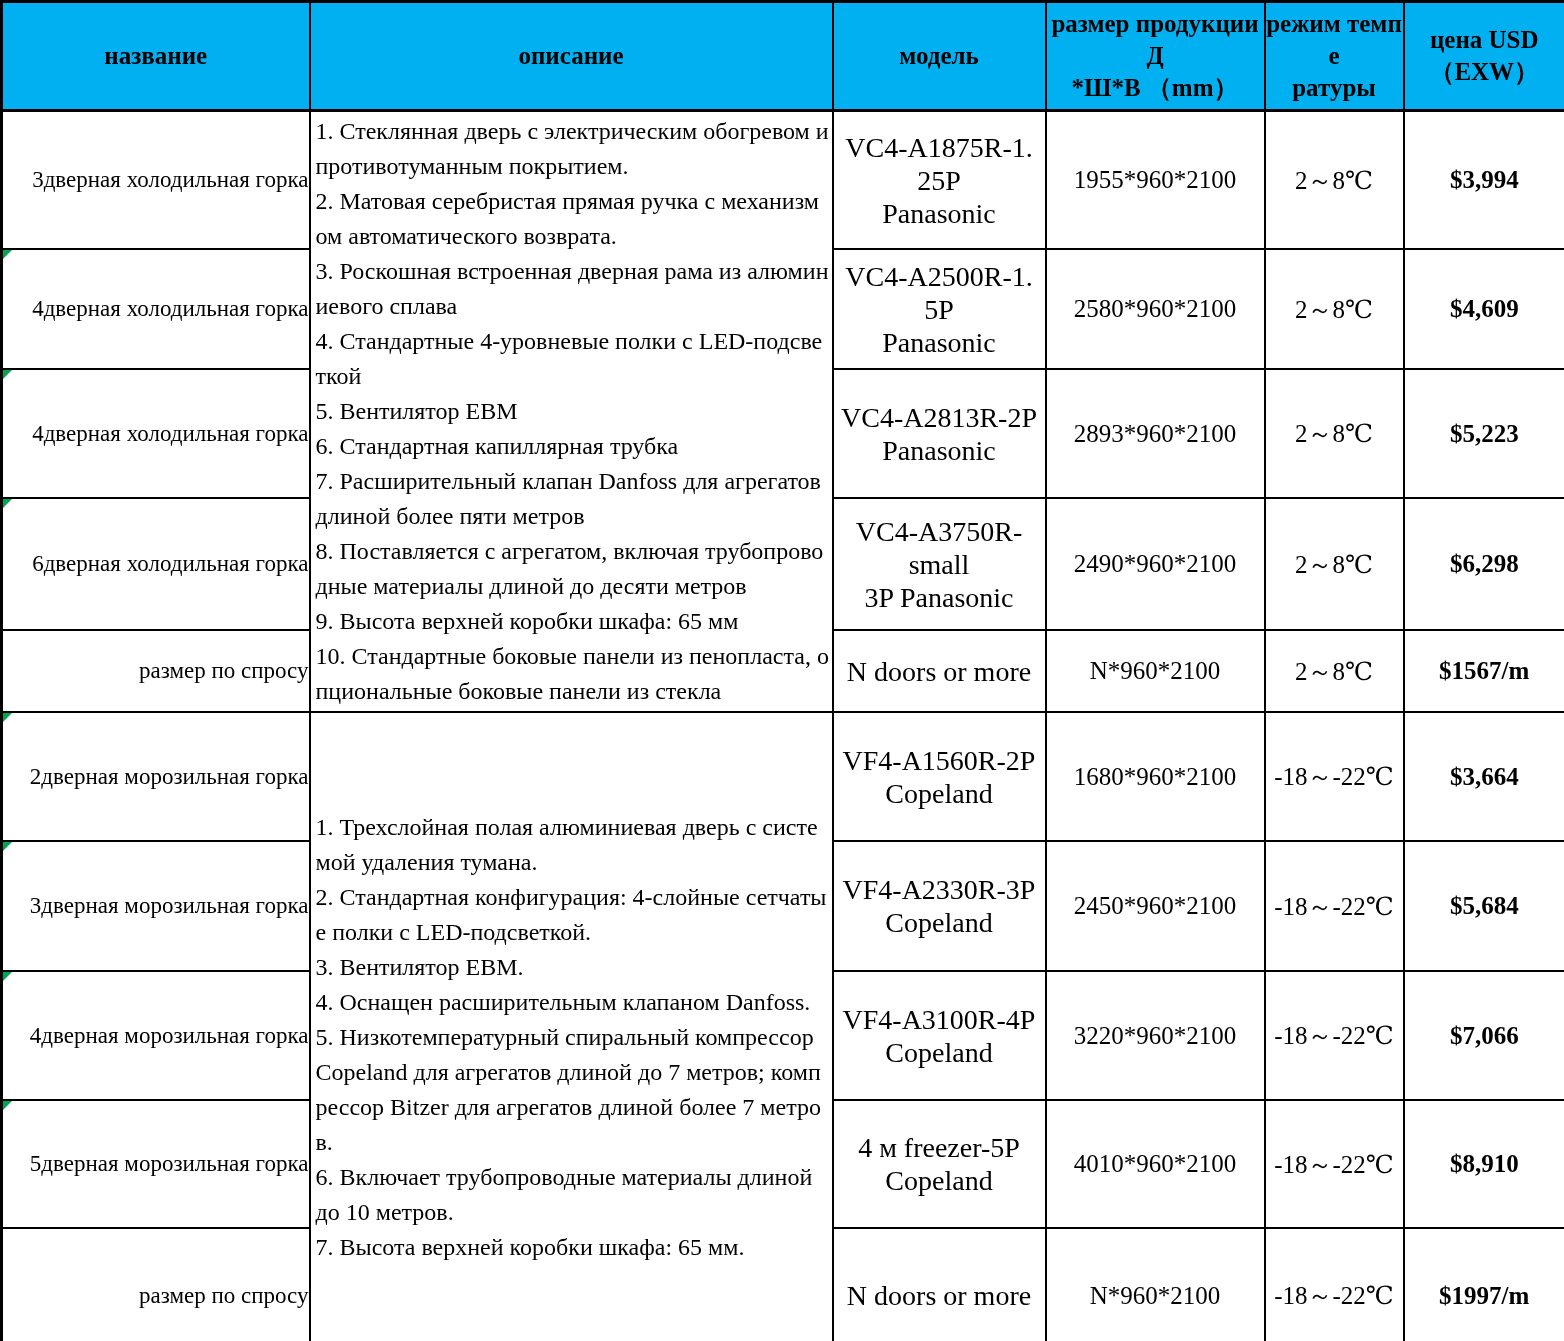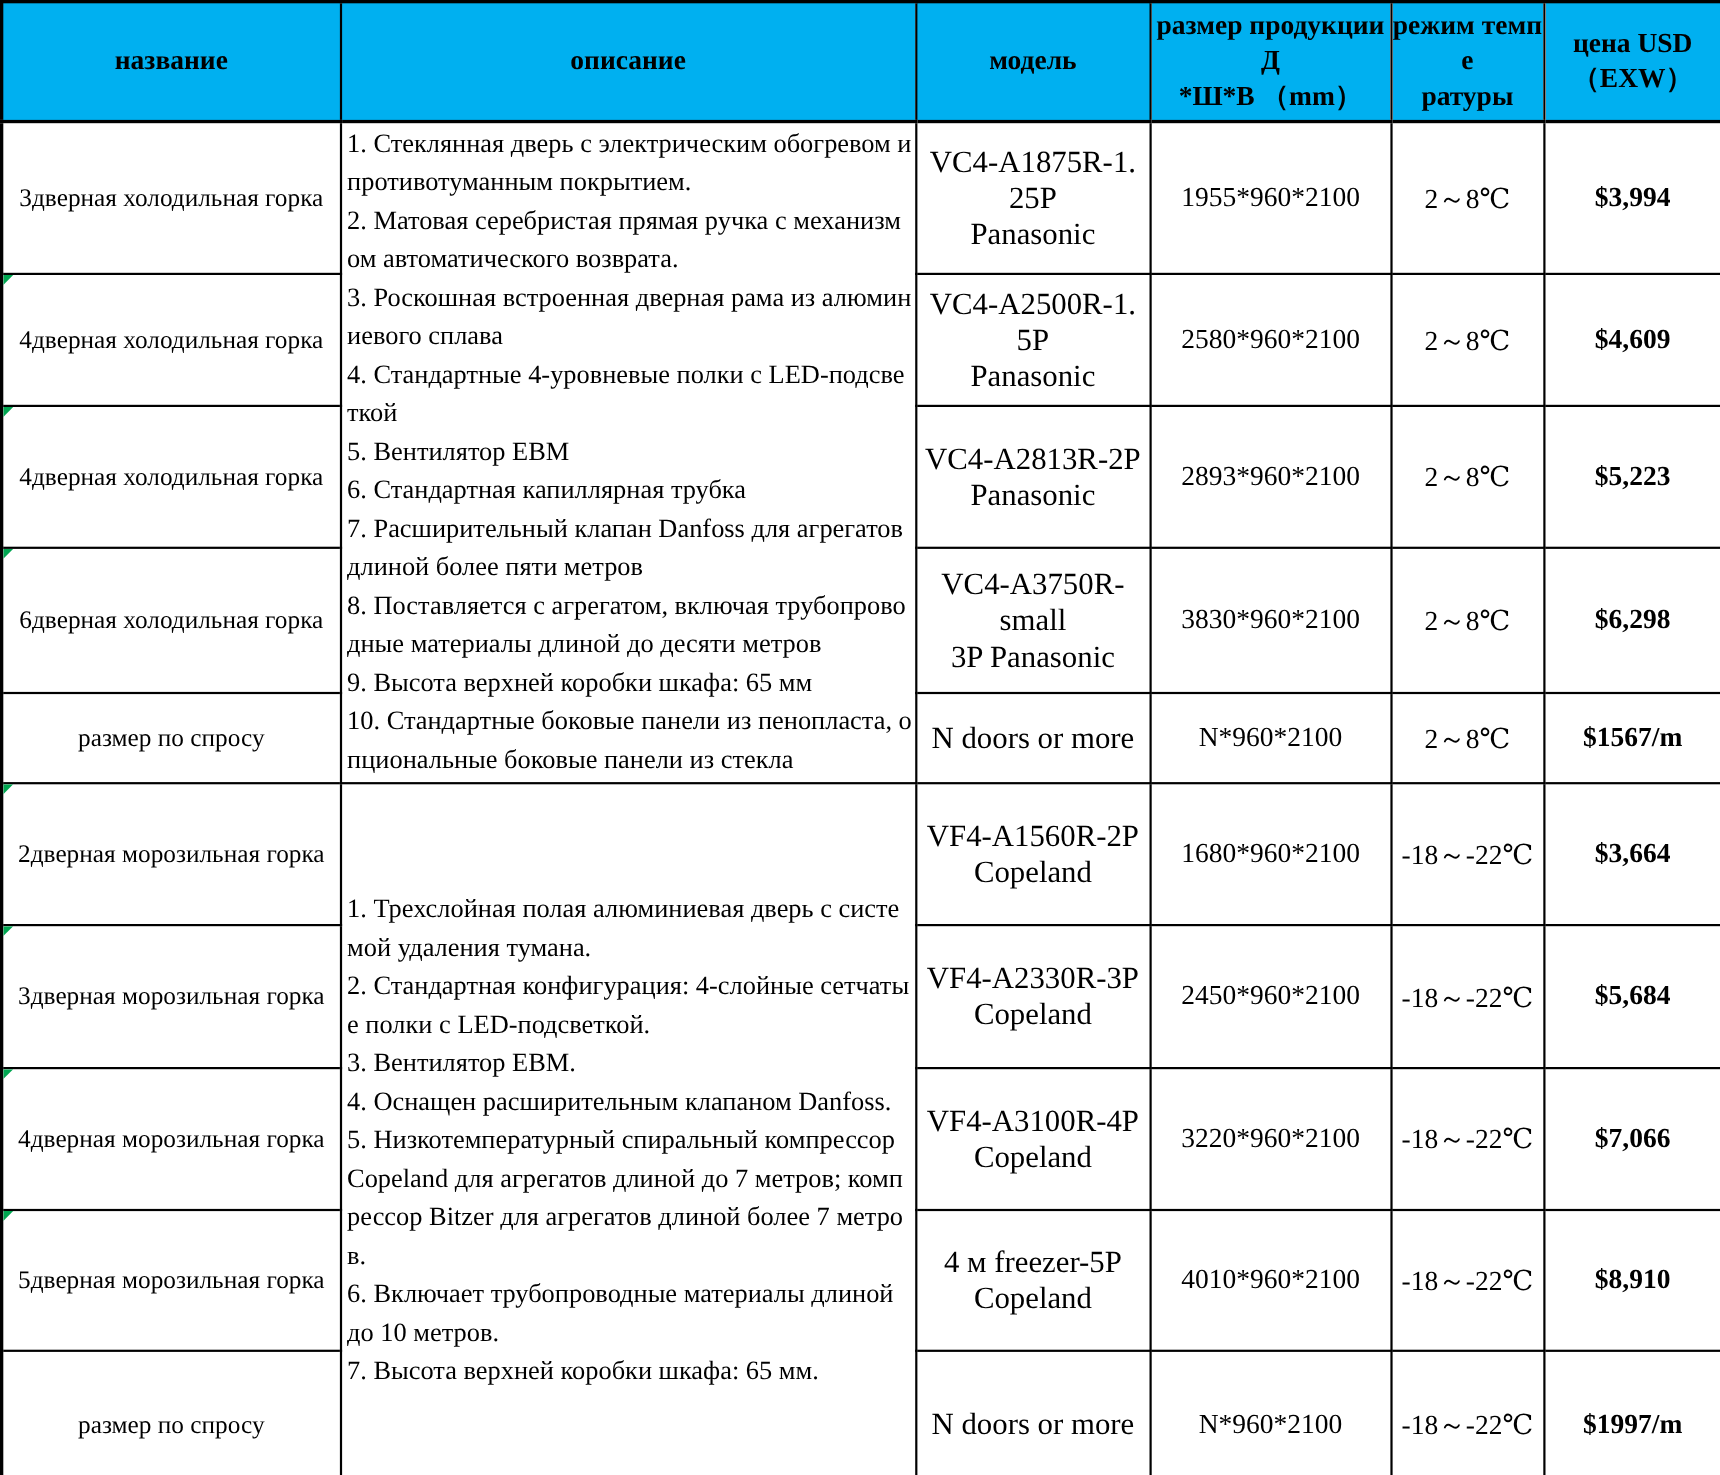--- a/index.html
+++ b/index.html
@@ -3,21 +3,21 @@
 <meta charset="utf-8">
 <style>
   html,body{margin:0;padding:0;background:#fff;}
   body{width:1564px;font-family:"Liberation Serif","DejaVu Serif",serif;color:#000;}
   table.price{border-collapse:collapse;table-layout:fixed;width:1564px;height:1341px;
     border:3px solid #000;}
   td,th{border:2px solid #000;padding:0;overflow:hidden;vertical-align:middle;}
   th{background:var(--header-bg,#00B0F0);font-weight:bold;font-size:25px;line-height:32px;
      text-align:center;white-space:pre-line;border-bottom:3px solid #000;word-break:break-all;}
   td{text-align:center;}
-  td.name{font-size:23px;white-space:nowrap;position:relative;}
+  td.name{font-size:23px;white-space:nowrap;position:relative;text-align:right;}
   td.desc{font-size:24px;line-height:35px;text-align:left;vertical-align:middle;
     white-space:pre-wrap;word-break:break-all;padding:2px 2px 2px 5px;border-radius:19px;}
   td.model{font-size:28px;line-height:33px;white-space:pre-line;}
   td.size{font-size:25px;text-align:center;}
   td.temp{font-size:25px;border-radius:26px;}
   td.price-cell{font-size:25px;font-weight:bold;margin-top:39px;}
   .flag{position:absolute;left:0;top:0;width:0;height:0;
     border-top:9px solid var(--flag-green,#00A651);border-right:9px solid transparent;}
 </style>
 </head>
@@ -78,21 +78,21 @@
       <td class="model">VC4-A2813R-2P
 Panasonic</td>
       <td class="size">2893*960*2100</td>
       <td class="temp">2～8℃</td>
       <td class="price-cell">$5,223</td>
     </tr>
     <tr style="height:127px">
       <td class="name"><span class="flag"></span><span>6дверная холодильная горка</span></td>
       <td class="model">VC4-A3750R-small
 3P Panasonic</td>
-      <td class="size">3830*960*2100</td>
+      <td class="size">2490*960*2100</td>
       <td class="temp">2～8℃</td>
       <td class="price-cell">$6,298</td>
     </tr>
     <tr style="height:79px">
       <td class="name">размер по спросу</td>
       <td class="model">N doors or more</td>
       <td class="size">N*960*2100</td>
       <td class="temp">2～8℃</td>
       <td class="price-cell">$1567/m</td>
     </tr>

